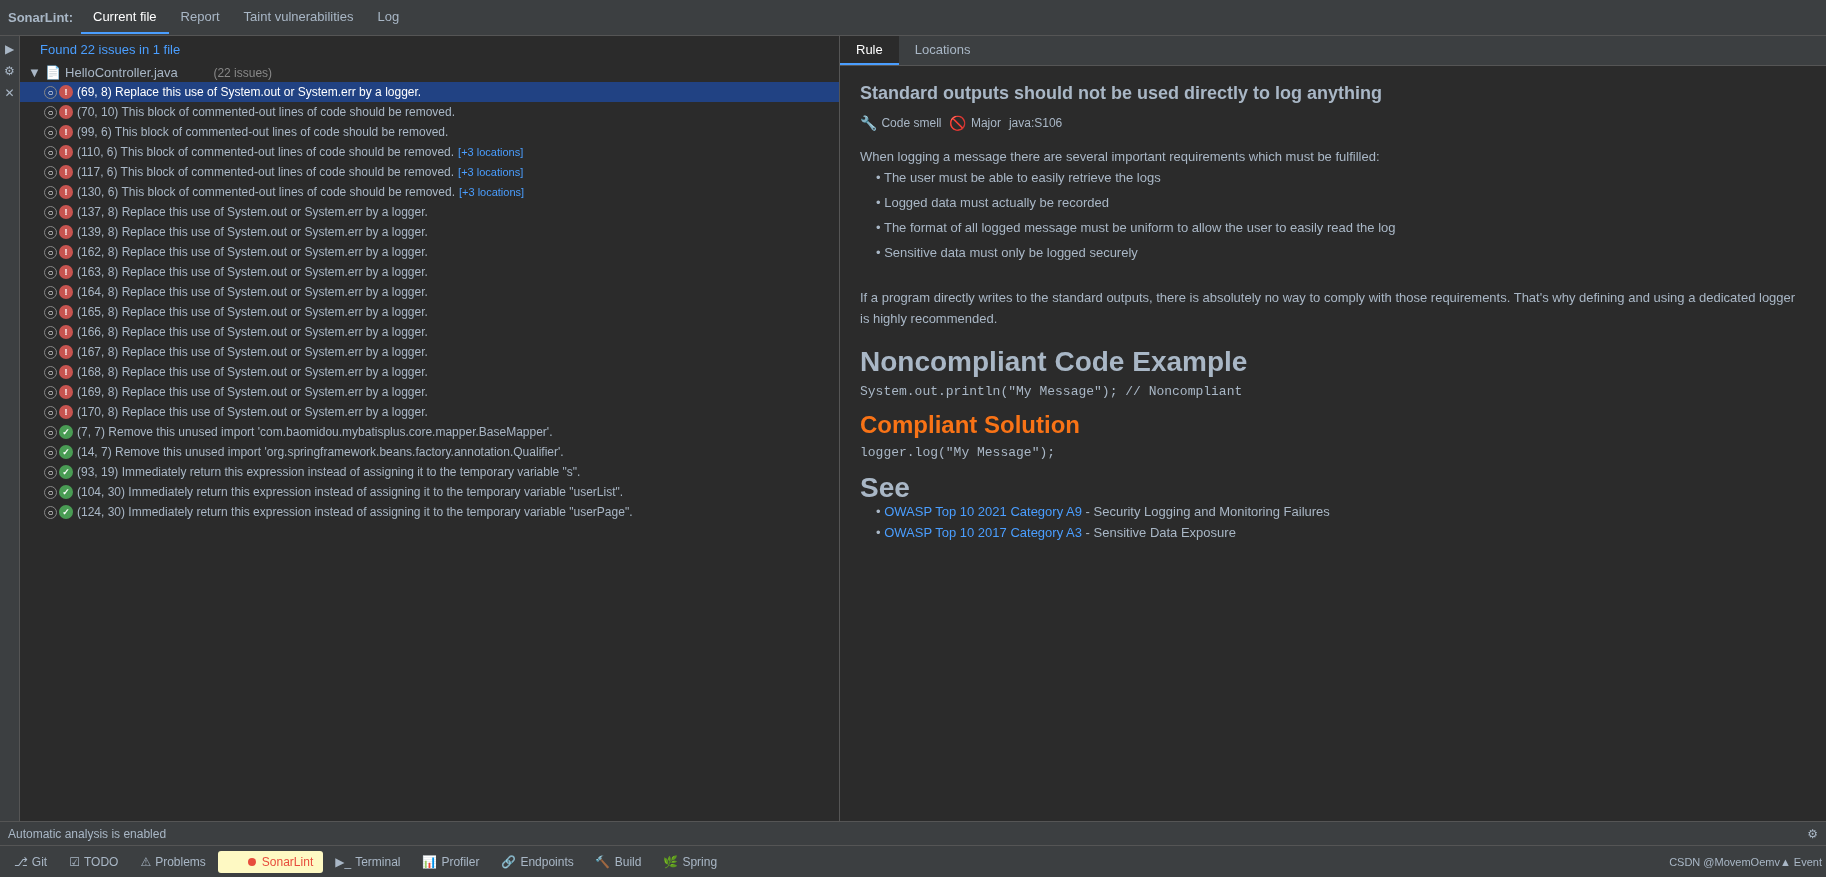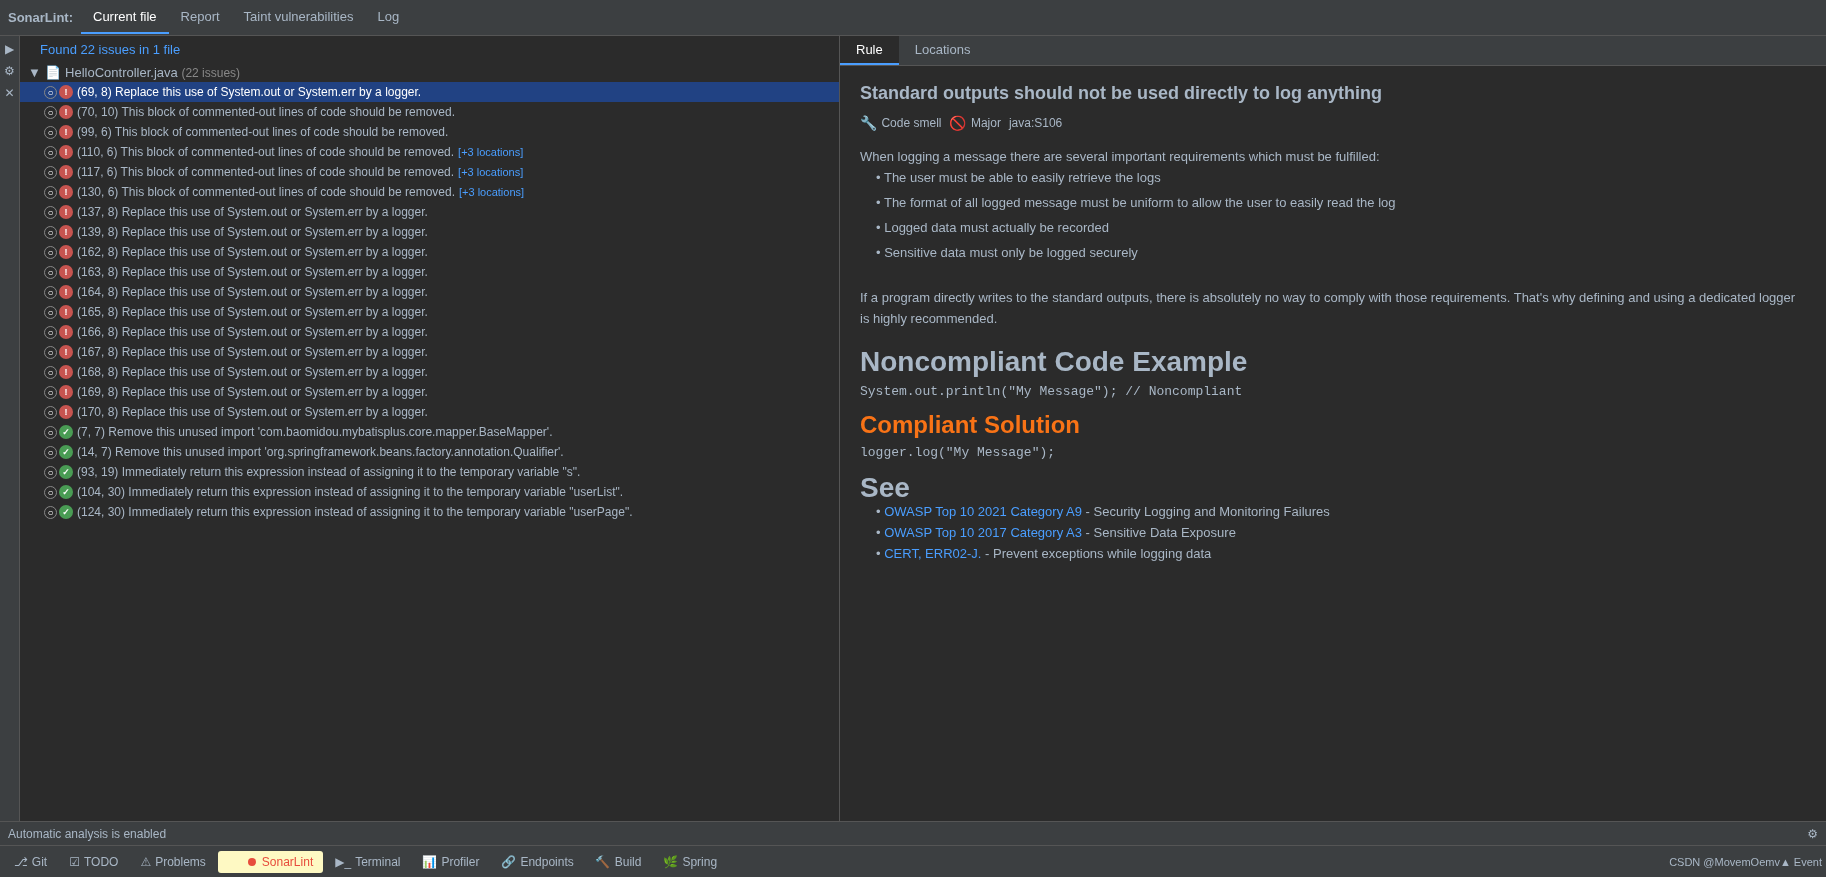--- a/index.html
+++ b/index.html
@@ -313,20 +313,21 @@
       font-size: 11px;
     }
 
     .file-label {
       color: #a9b7c6;
       font-size: 13px;
     }
     .file-issues {
       color: #888;
       font-size: 12px;
+      margin-left: 32px;
     }
 
     .left-container {
       display: flex;
       flex: 0 0 820px;
     }
   </style>
 </head>
 <body>
 
@@ -545,22 +546,22 @@
           <span class="major-icon">🚫</span>
           <span>Major</span>
         </div>
         <span class="rule-key">java:S106</span>
       </div>
 
       <div class="rule-description">
         <span>When logging a message there are several important requirements which must be fulfilled:</span>
         <ul>
           <li>The user must be able to easily retrieve the logs</li>
+          <li>Logged data must actually be recorded</li>
           <li>The format of all logged message must be uniform to allow the user to easily read the log</li>
-          <li>Logged data must actually be recorded</li>
           <li>Sensitive data must only be logged securely</li>
         </ul>
         <br>
         <span>If a program directly writes to the standard outputs, there is absolutely no way to comply with those requirements. That's why defining and using a dedicated logger is highly recommended.</span>
       </div>
 
       <div class="section-heading-large">Noncompliant Code Example</div>
       <div class="code-line">System.out.println("My Message");  // Noncompliant</div>
 
       <div class="section-heading-medium">Compliant Solution</div>
@@ -569,24 +570,20 @@
       <div class="see-section">See</div>
       <ul class="see-links">
         <li>
           <a class="see-link" href="#">OWASP Top 10 2021 Category A9</a>
           <span class="see-link-desc"> - Security Logging and Monitoring Failures</span>
         </li>
         <li>
           <a class="see-link" href="#">OWASP Top 10 2017 Category A3</a>
           <span class="see-link-desc"> - Sensitive Data Exposure</span>
         </li>
-        <li>
-          <a class="see-link" href="#">CERT, ERR02-J.</a>
-          <span class="see-link-desc"> - Prevent exceptions while logging data</span>
-        </li>
       </ul>
     </div>
   </div>
 </div>
 
 <div class="bottom-bar">
   <span>Automatic analysis is enabled</span>
   <span style="cursor:pointer;">⚙</span>
 </div>
 

